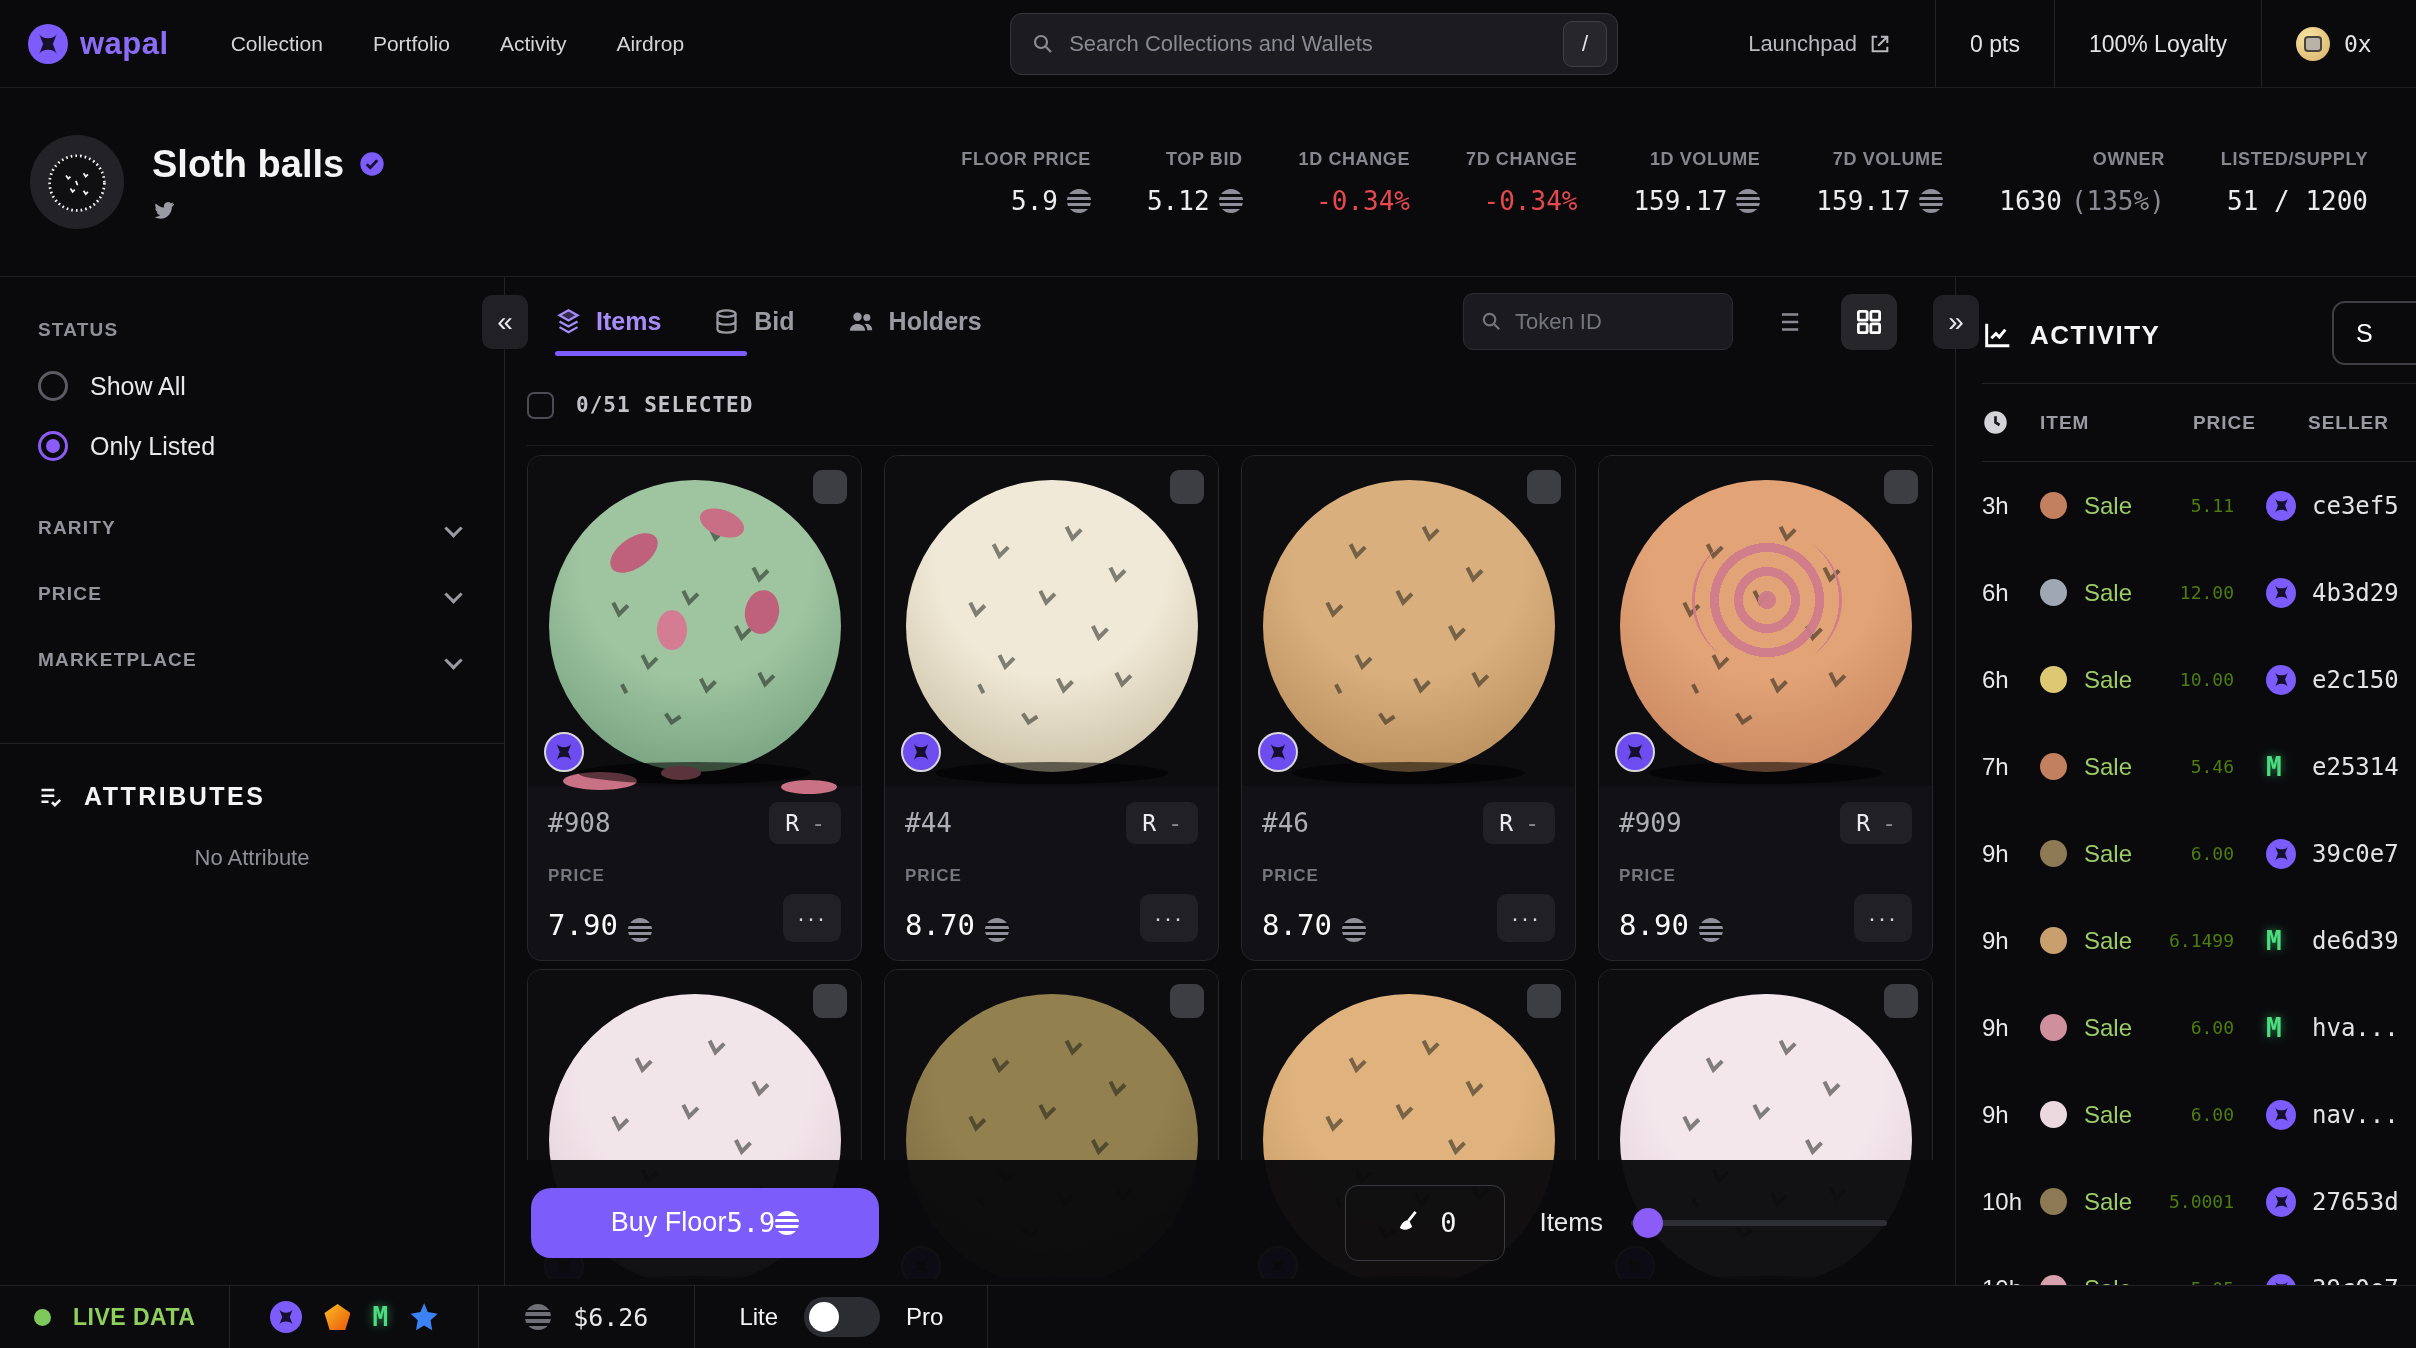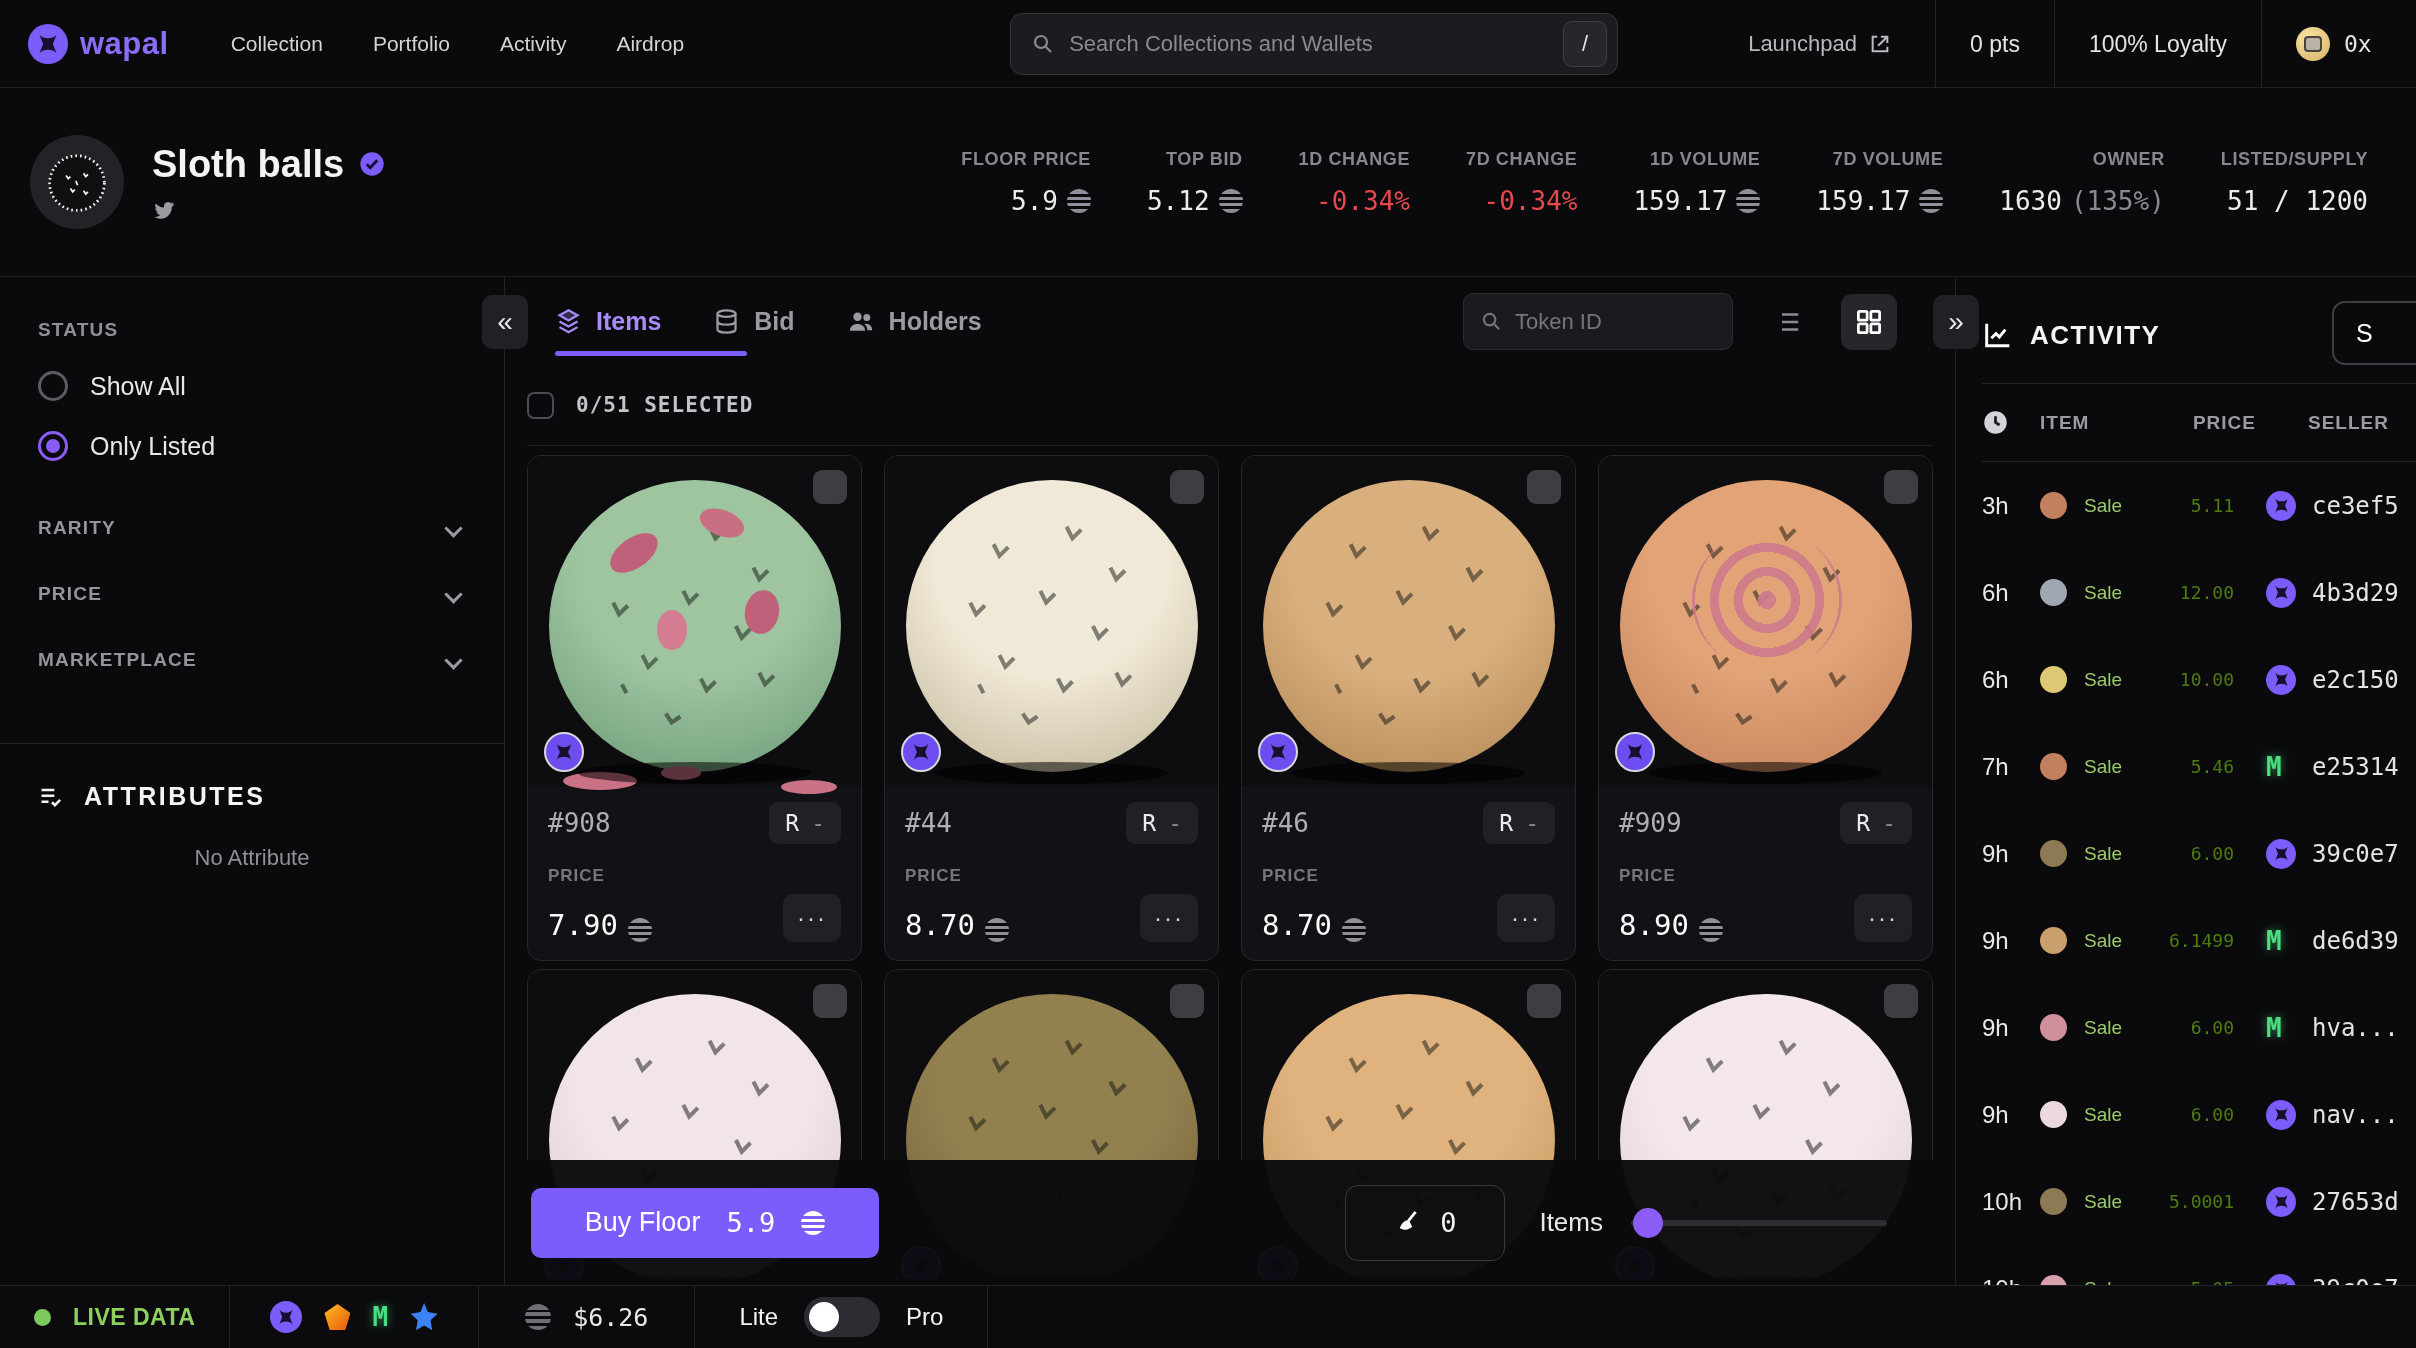--- a/index.html
+++ b/index.html
@@ -117,42 +117,42 @@
 .rankbadge{background:#202025;border-radius:9px;padding:8px 16px;display:flex;gap:12px;align-items:center;cursor:pointer}
 .rankbadge .r{font-family:var(--mono);font-size:23px;color:#ececf0}
 .rankbadge .rv{font-family:var(--mono);font-size:23px;color:#8a8a93}
 .plabel{margin-top:22px;font-size:17px;font-weight:bold;color:#76767f;letter-spacing:1px}
 .cb-row2{display:flex;align-items:flex-end;margin-top:8px}
 .pval{font-family:var(--mono);font-size:29px;color:#fafafa;margin-right:10px}
 .morebtn{margin-left:auto;width:58px;height:48px;background:#202025;border:none;border-radius:10px;color:#d4d4d8;font-size:24px;letter-spacing:2px;cursor:pointer}
 
 
 .buybar{position:absolute;left:0;right:0;bottom:0;height:125px;background:rgba(10,10,12,.97);display:flex;align-items:center;padding:0 26px;z-index:5}
-.buy-btn{width:348px;height:70px;background:var(--accent);border:none;border-radius:10px;color:#fff;font-size:27px;display:flex;align-items:center;justify-content:center;gap:26px;cursor:pointer;font-family:var(--sans)}
+.buy-btn{width:348px;height:70px;background:var(--accent);border:none;border-radius:20px;color:#fff;font-size:27px;display:flex;align-items:center;justify-content:center;cursor:pointer;font-family:var(--sans)}
 .buy-btn .bp{font-family:var(--mono)}
 .sweep-group{margin-left:auto;display:flex;align-items:center;margin-right:42px}
 .sweep-box{width:160px;height:76px;border:1.5px solid #3a3a42;border-radius:13px;display:flex;align-items:center;justify-content:center;gap:18px;cursor:pointer}
 .sweep-box .n{font-family:var(--mono);font-size:27px}
 .items-lbl{font-size:26px;color:#e8e8ec;margin:0 28px 0 34px}
 .slider{width:256px;height:6px;background:#2e2e35;border-radius:3px;position:relative;cursor:pointer}
 .slider .thumb{position:absolute;left:2px;top:50%;transform:translateY(-50%);width:30px;height:30px;border-radius:50%;background:#8b5cf6;cursor:grab}
 
 
 .activity{width:461px;flex:none;border-left:1px solid var(--line);position:relative;overflow:hidden;padding:0 0 0 26px}
 .act-head{display:flex;align-items:center;gap:16px;margin-top:30px;height:56px}
 .act-title{font-size:26px;font-weight:bold;letter-spacing:1.5px}
 .act-filter{position:absolute;right:-34px;top:24px;width:118px;height:64px;border:2px solid #3f3f46;border-radius:13px;background:transparent;color:#fff;font-size:25px;display:flex;align-items:center;padding-left:22px;cursor:pointer}
 .act-div{border-top:1px solid var(--line);margin:20px -0px 0 -0px}
 .act-cols{display:grid;grid-template-columns:58px 44px 70px 1fr 46px 104px;align-items:center;height:78px;border-bottom:1px solid var(--line);padding-right:4px}
 .act-cols .c{font-size:19px;font-weight:bold;color:#9a9aa3;letter-spacing:1px}
 .act-cols .price{text-align:right;padding-right:6px}
 .arow{display:grid;grid-template-columns:58px 44px 70px 1fr 46px 104px;align-items:center;height:87px;cursor:pointer}
 .atime{font-size:24px;color:#e8e8ec}
 .athumb{width:27px;height:27px;border-radius:50%;background:var(--tc,#999)}
-.aevent{font-size:19px;color:var(--green)}
+.aevent{font-size:24px;color:var(--green)}
 .aprice{font-family:var(--mono);font-size:18px;color:#4d7c0f;text-align:right;padding-right:32px;white-space:nowrap}
 .mk{width:30px;height:30px;border-radius:50%;background:var(--accent);display:none;align-items:center;justify-content:center}
 .mk-m{display:none;font-family:var(--mono);font-weight:bold;font-size:26px;color:#4ade80;text-shadow:0 0 10px rgba(74,222,128,.6)}
 .market-wapal .mk{display:flex}
 .market-mercato .mk-m{display:block}
 .aseller{font-family:var(--mono);font-size:24px;color:#e4e4e7;white-space:nowrap;overflow:hidden}
 
 
 .statusbar{height:63px;border-top:1px solid var(--line);display:flex;align-items:stretch;background:#0b0b0d}
 .sb-sec{display:flex;align-items:center;border-right:1px solid var(--line);padding:0 40px;gap:22px}

